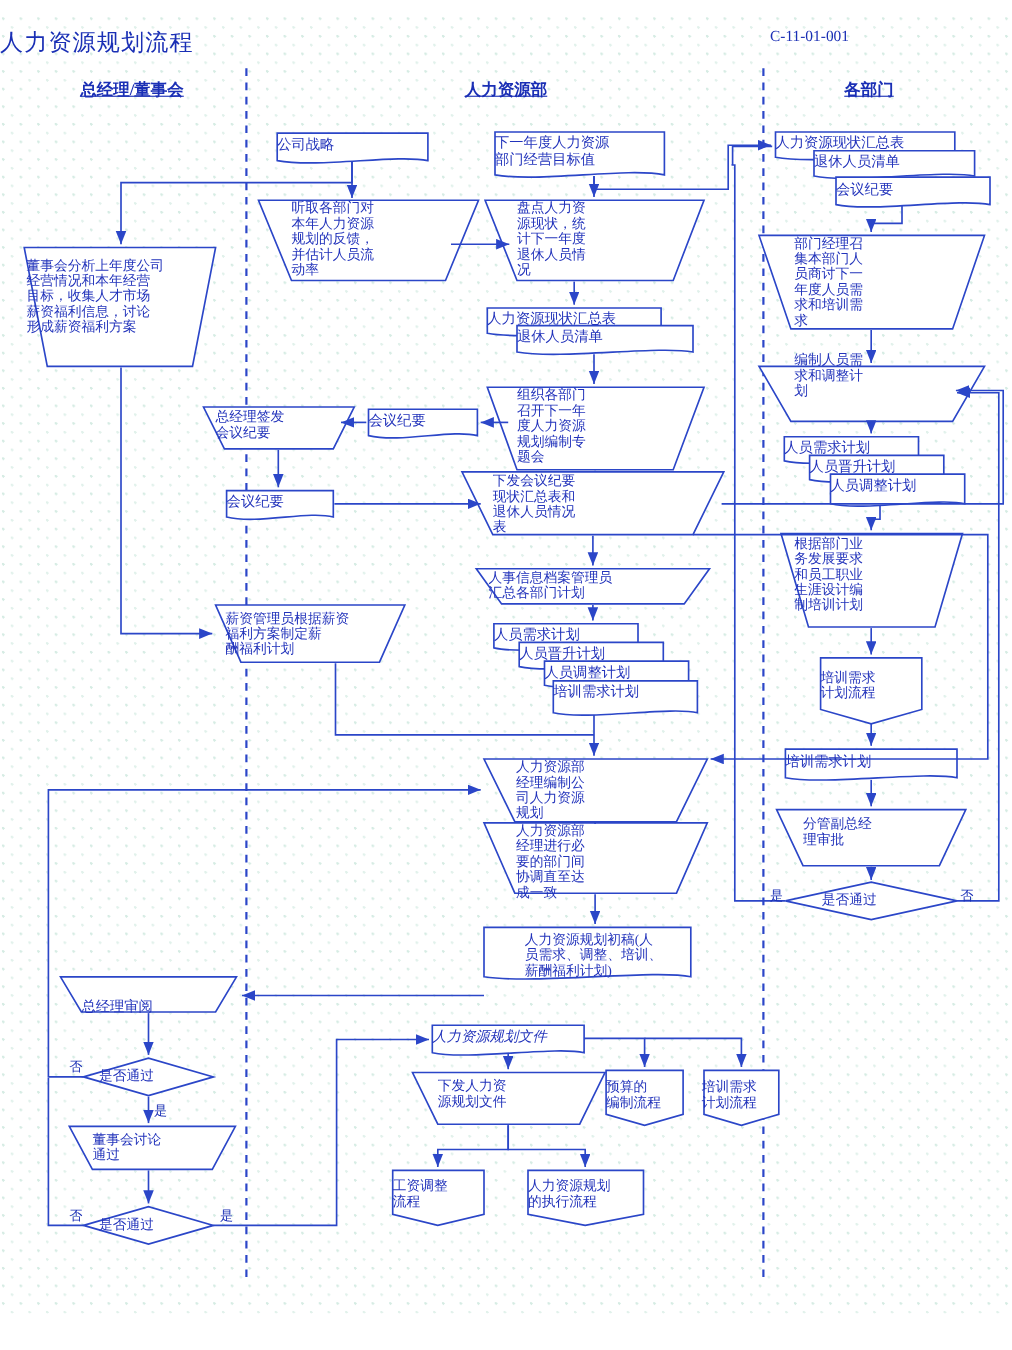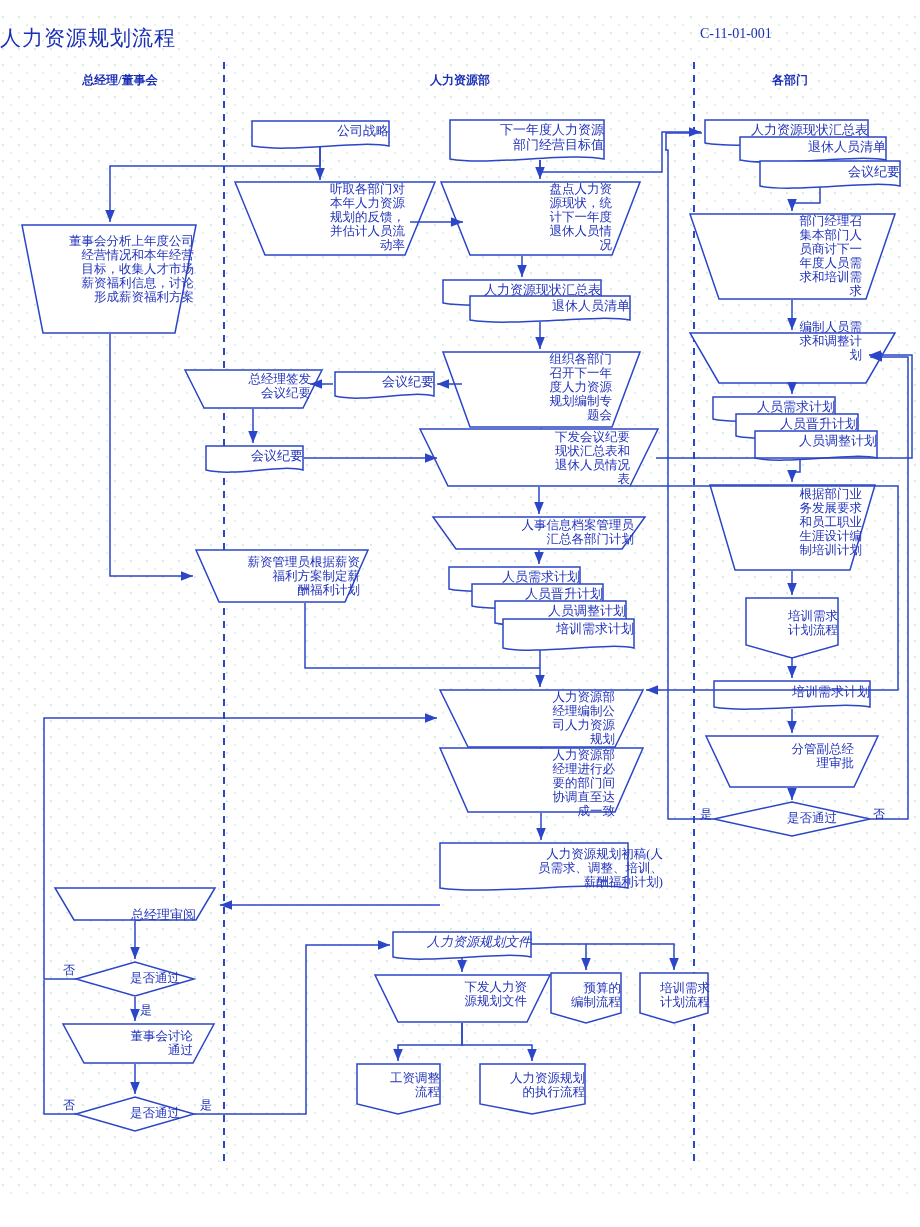--- a/index.html
+++ b/index.html
@@ -20,36 +20,36 @@
     background-image:
       radial-gradient(circle at 3px 3px, rgba(180,220,205,0.55) 1.1px, transparent 1.3px),
       radial-gradient(circle at 11px 11px, rgba(180,220,205,0.40) 1.1px, transparent 1.3px);
     background-size:16px 16px,16px 16px;
     z-index:0;
   }
   svg#flow{position:absolute;left:0;top:0;width:920px;height:1227px;z-index:2;}
   .tx{
     position:absolute;z-index:3;
     color:#2233bb;
-    text-align:right;
+    text-align:left;
     line-height:1.12;
     pointer-events:none;
     white-space:pre-line;
   }
   #title{
     position:absolute;z-index:4;left:0;top:24px;width:920px;text-align:left;
     font-size:21px;color:#1a2fb5;font-weight:400;letter-spacing:1px;
   }
   #doccode{
     position:absolute;z-index:4;left:700px;top:26px;width:220px;text-align:left;
     font-size:14px;color:#1a2fb5;
   }
   .lane-hdr{
-    position:absolute;z-index:4;font-size:12px;color:#1a2fb5;font-weight:700;
-    text-align:center;
+    position:absolute;z-index:4;font-size:15px;color:#1a2fb5;font-weight:700;
+    text-decoration:underline;text-align:center;
   }
   .yn{position:absolute;z-index:4;font-size:12px;color:#1a2fb5;}
 </style>
 </head>
 <body>
 
 <div id="canvas">
 
   <div id="paper"></div>
 

